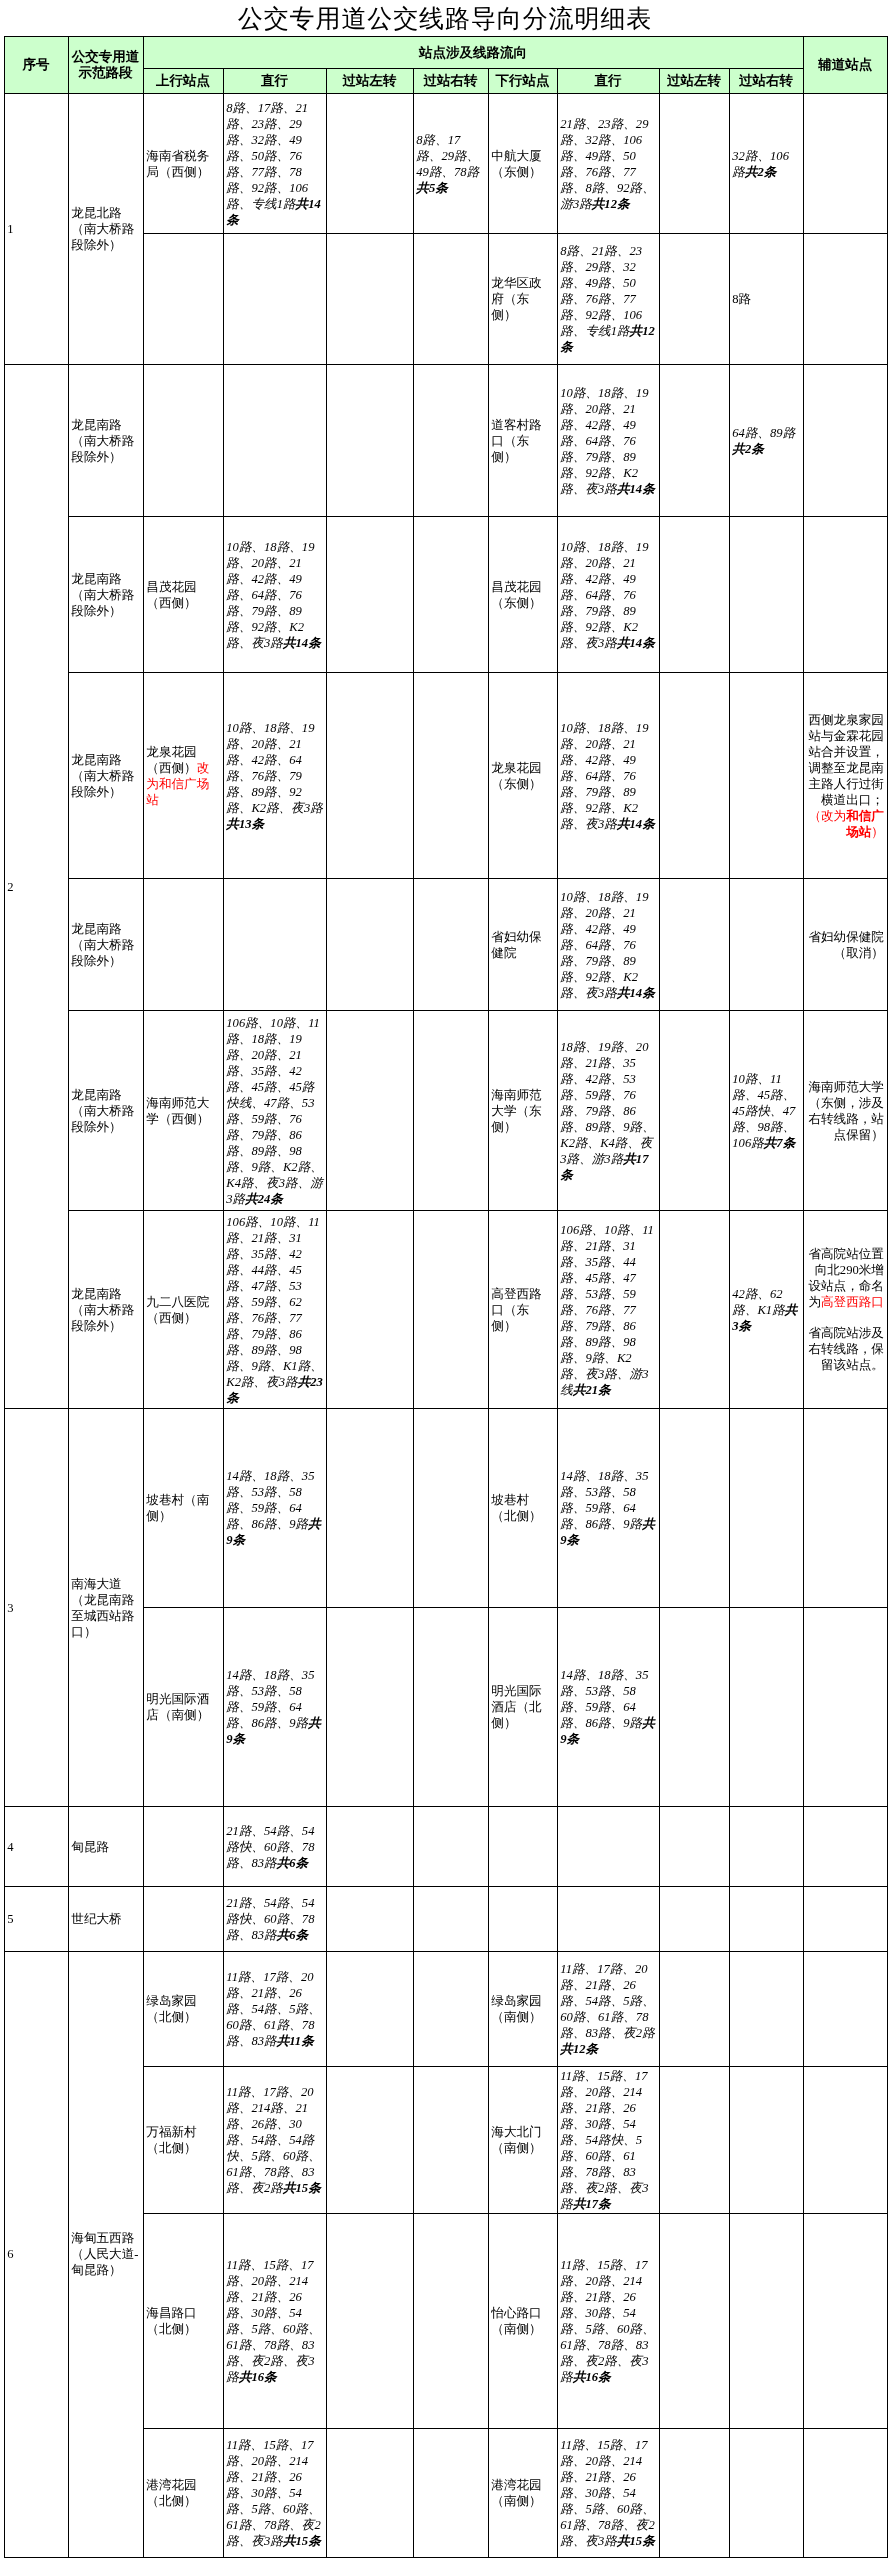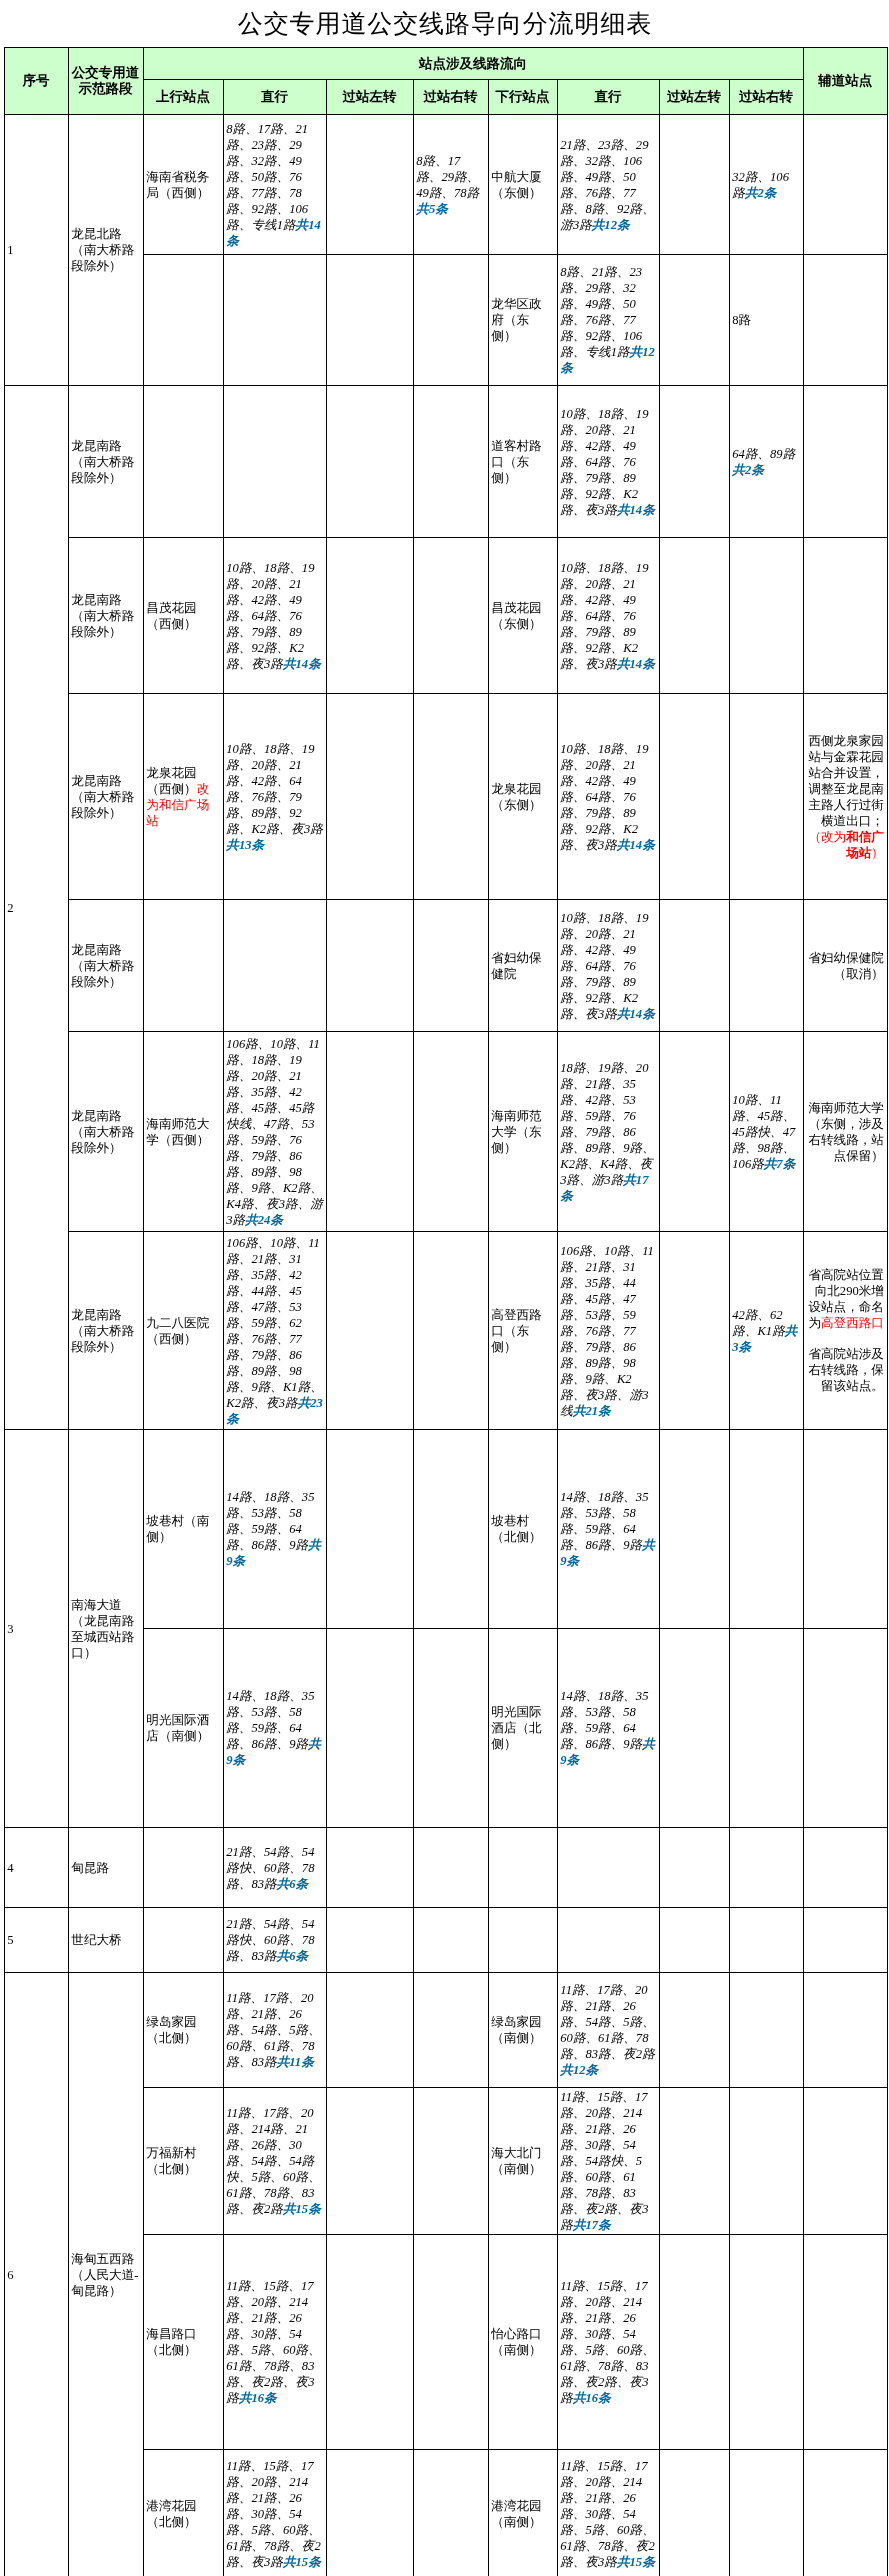--- a/index.html
+++ b/index.html
@@ -1,30 +1,30 @@
 <!DOCTYPE html>
 <html style="font-size:14.4px"><head>
 <meta charset="utf-8">
 <style>
   html,body{margin:0;padding:0;background:#fff;}
   body{font-family:"Liberation Serif","DejaVu Serif",serif;color:#000;width:890px;}
   .page{width:890px;}
-  .title{height:47px;display:flex;align-items:center;justify-content:center;
+  .title{height:36px;display:flex;align-items:center;justify-content:center;
          font-size:25px;letter-spacing:0.9px;}
   table{border-collapse:collapse;table-layout:fixed;width:882px;margin-left:3.6px;
         border:1.8px solid #000;}
   td,th{border:0.9px solid #000;vertical-align:middle;padding:0.9px 2.7px;
         font-size:12.6px;line-height:16px;font-weight:normal;word-break:break-all;}
   th{background:#ccffcc;font-weight:bold;font-size:13.5px;text-align:center;padding:0.9px 0.9px;}
   td{background:#fff;}
   .c-center{text-align:left;}
   .c-route{text-align:left;font-style:italic;}
   .c-aux{text-align:right;}
   .c-aux.left{text-align:right;}
-  .rn{color:#0369a1;font-weight:bold;}
+  .rn{color:#000000;font-weight:bold;}
   .red{color:#f00;}
   .redb{color:#f00;font-weight:bold;}
   .gap{display:block;height:15.3px;}
   tr.sec td{border-top:1.8px solid #000;}
 </style>
 </head>
 <body>
 
 <div class="page">
   <div class="title">公交专用道公交线路导向分流明细表</div>
@@ -44,21 +44,21 @@
         <col style="width:84px">
     </colgroup>
 
     <tbody>
         <tr style="height:32px">
       <th rowspan="2">序号</th>
       <th rowspan="2">公交专用道示范路段</th>
       <th colspan="8">站点涉及线路流向</th>
       <th rowspan="2">辅道站点</th>
     </tr>
-    <tr style="height:35px">
+    <tr style="height:25px">
       <th>上行站点</th>
       <th>直行</th>
       <th>过站左转</th>
       <th>过站右转</th>
       <th>下行站点</th>
       <th>直行</th>
       <th>过站左转</th>
       <th>过站右转</th>
     </tr>
 

